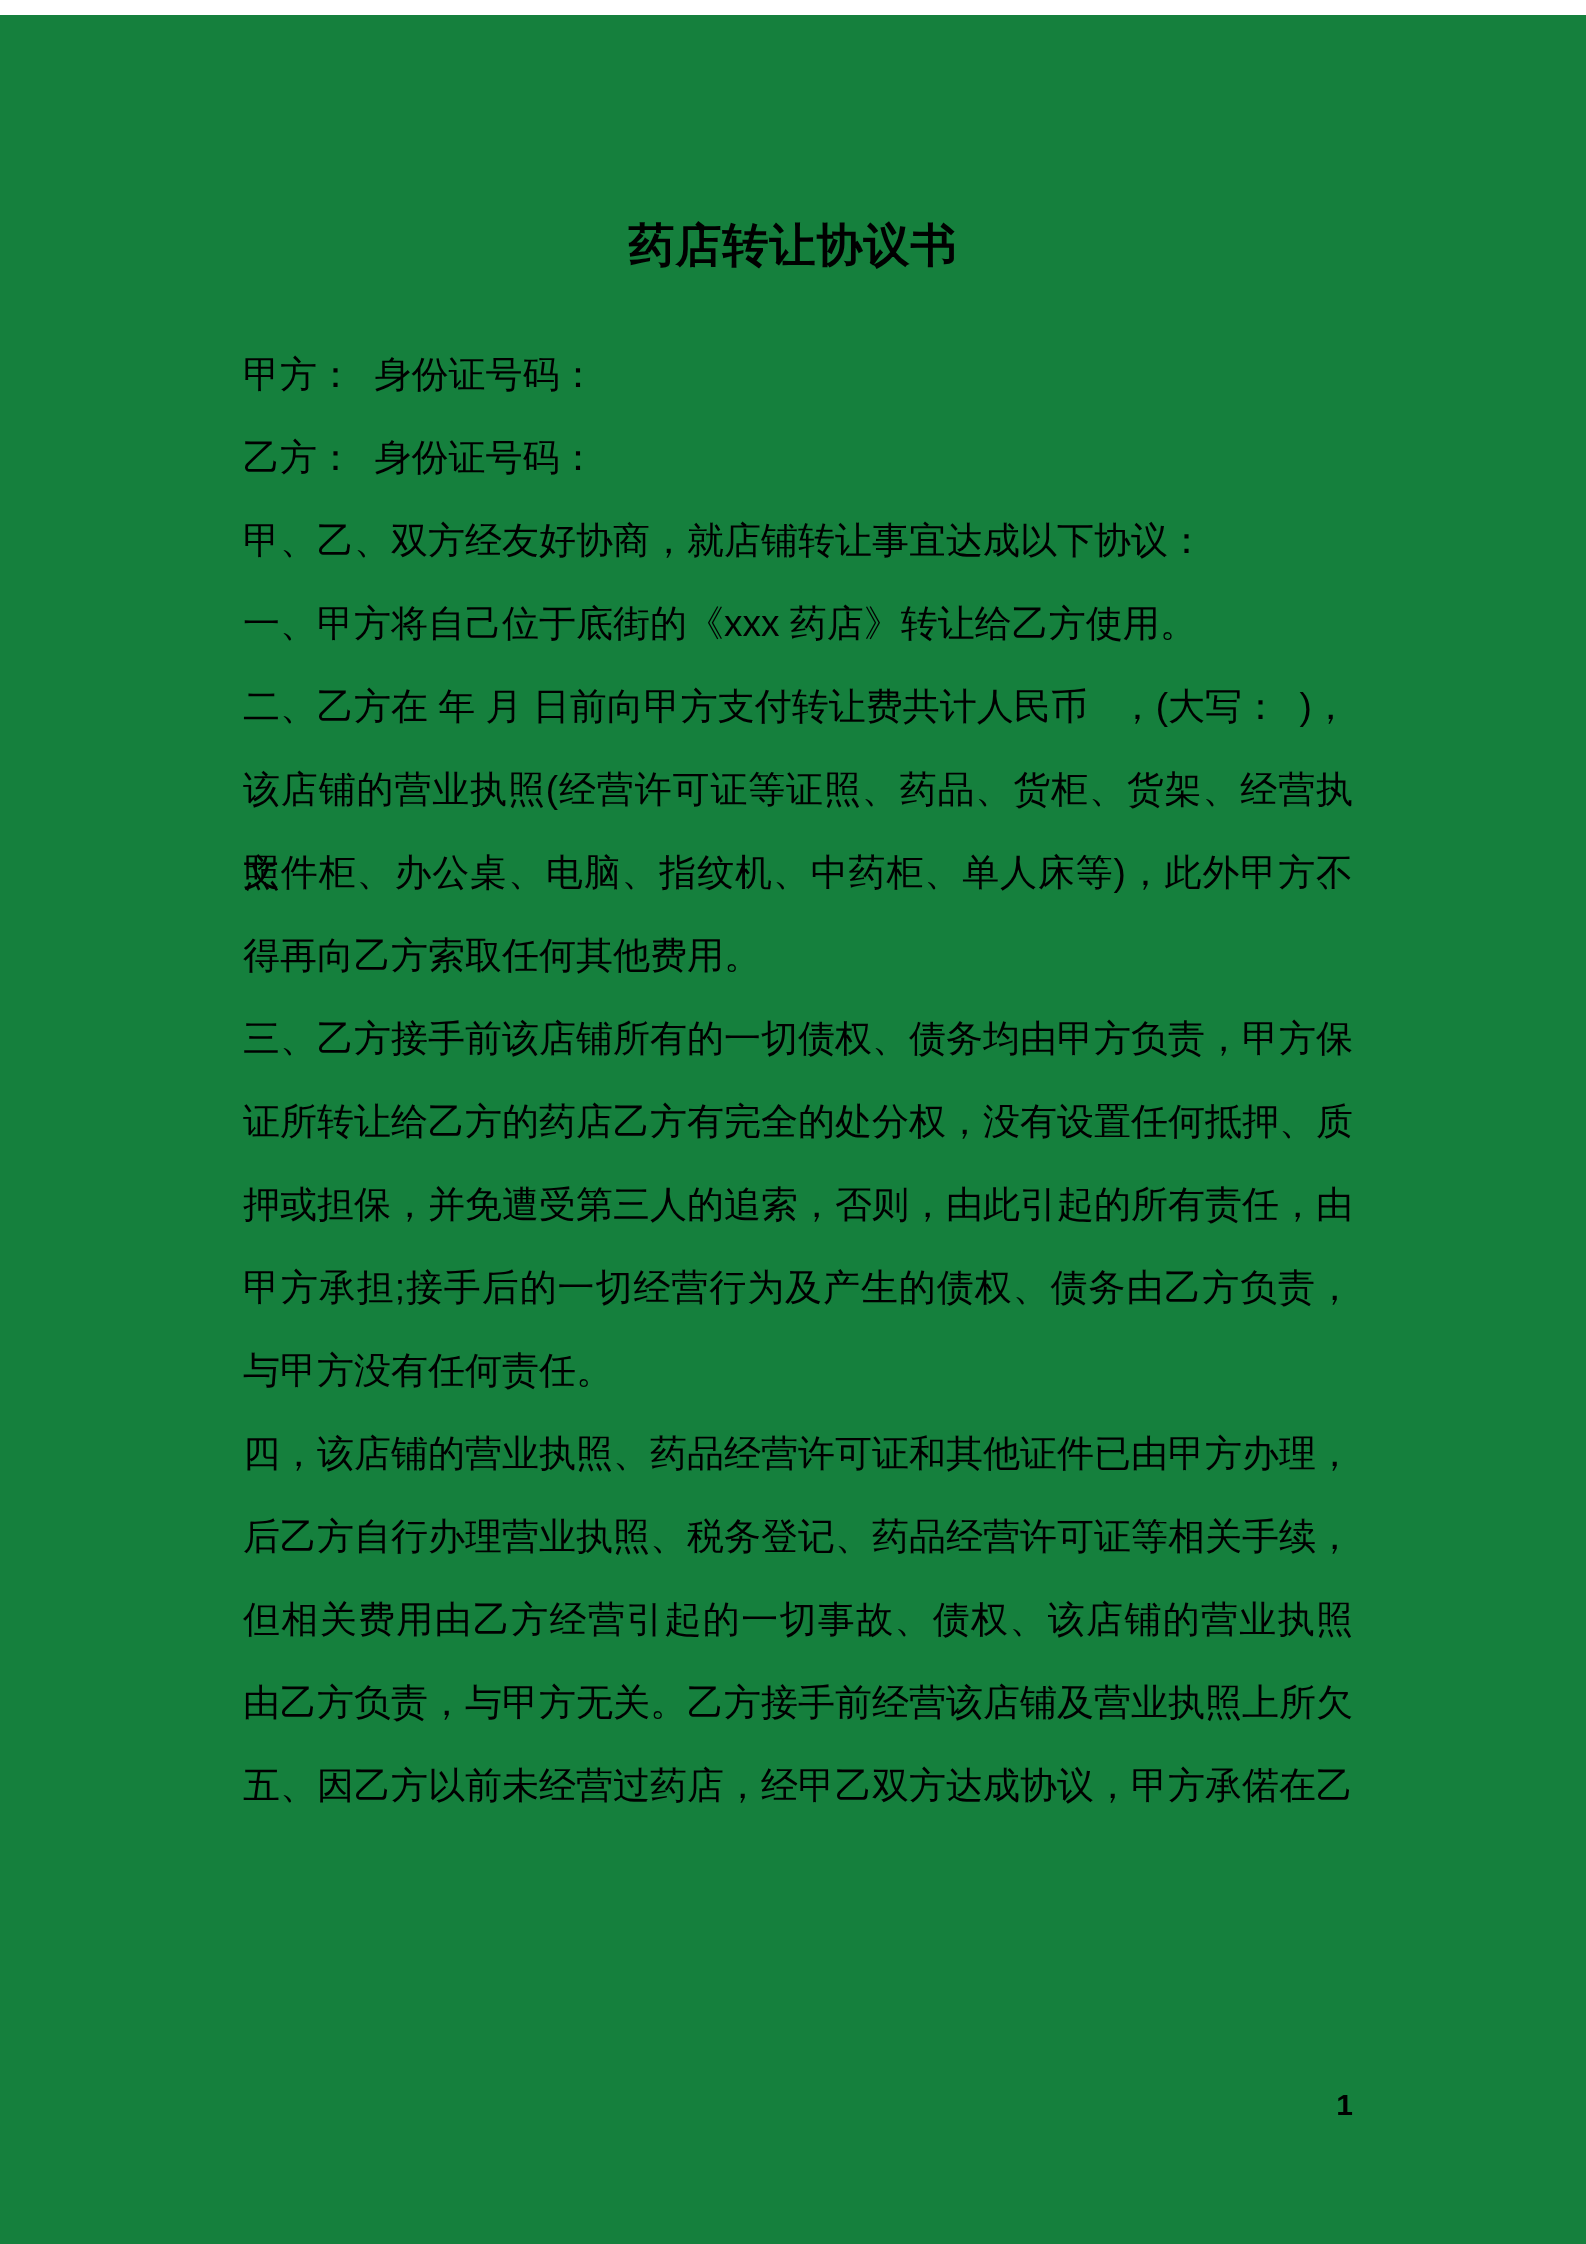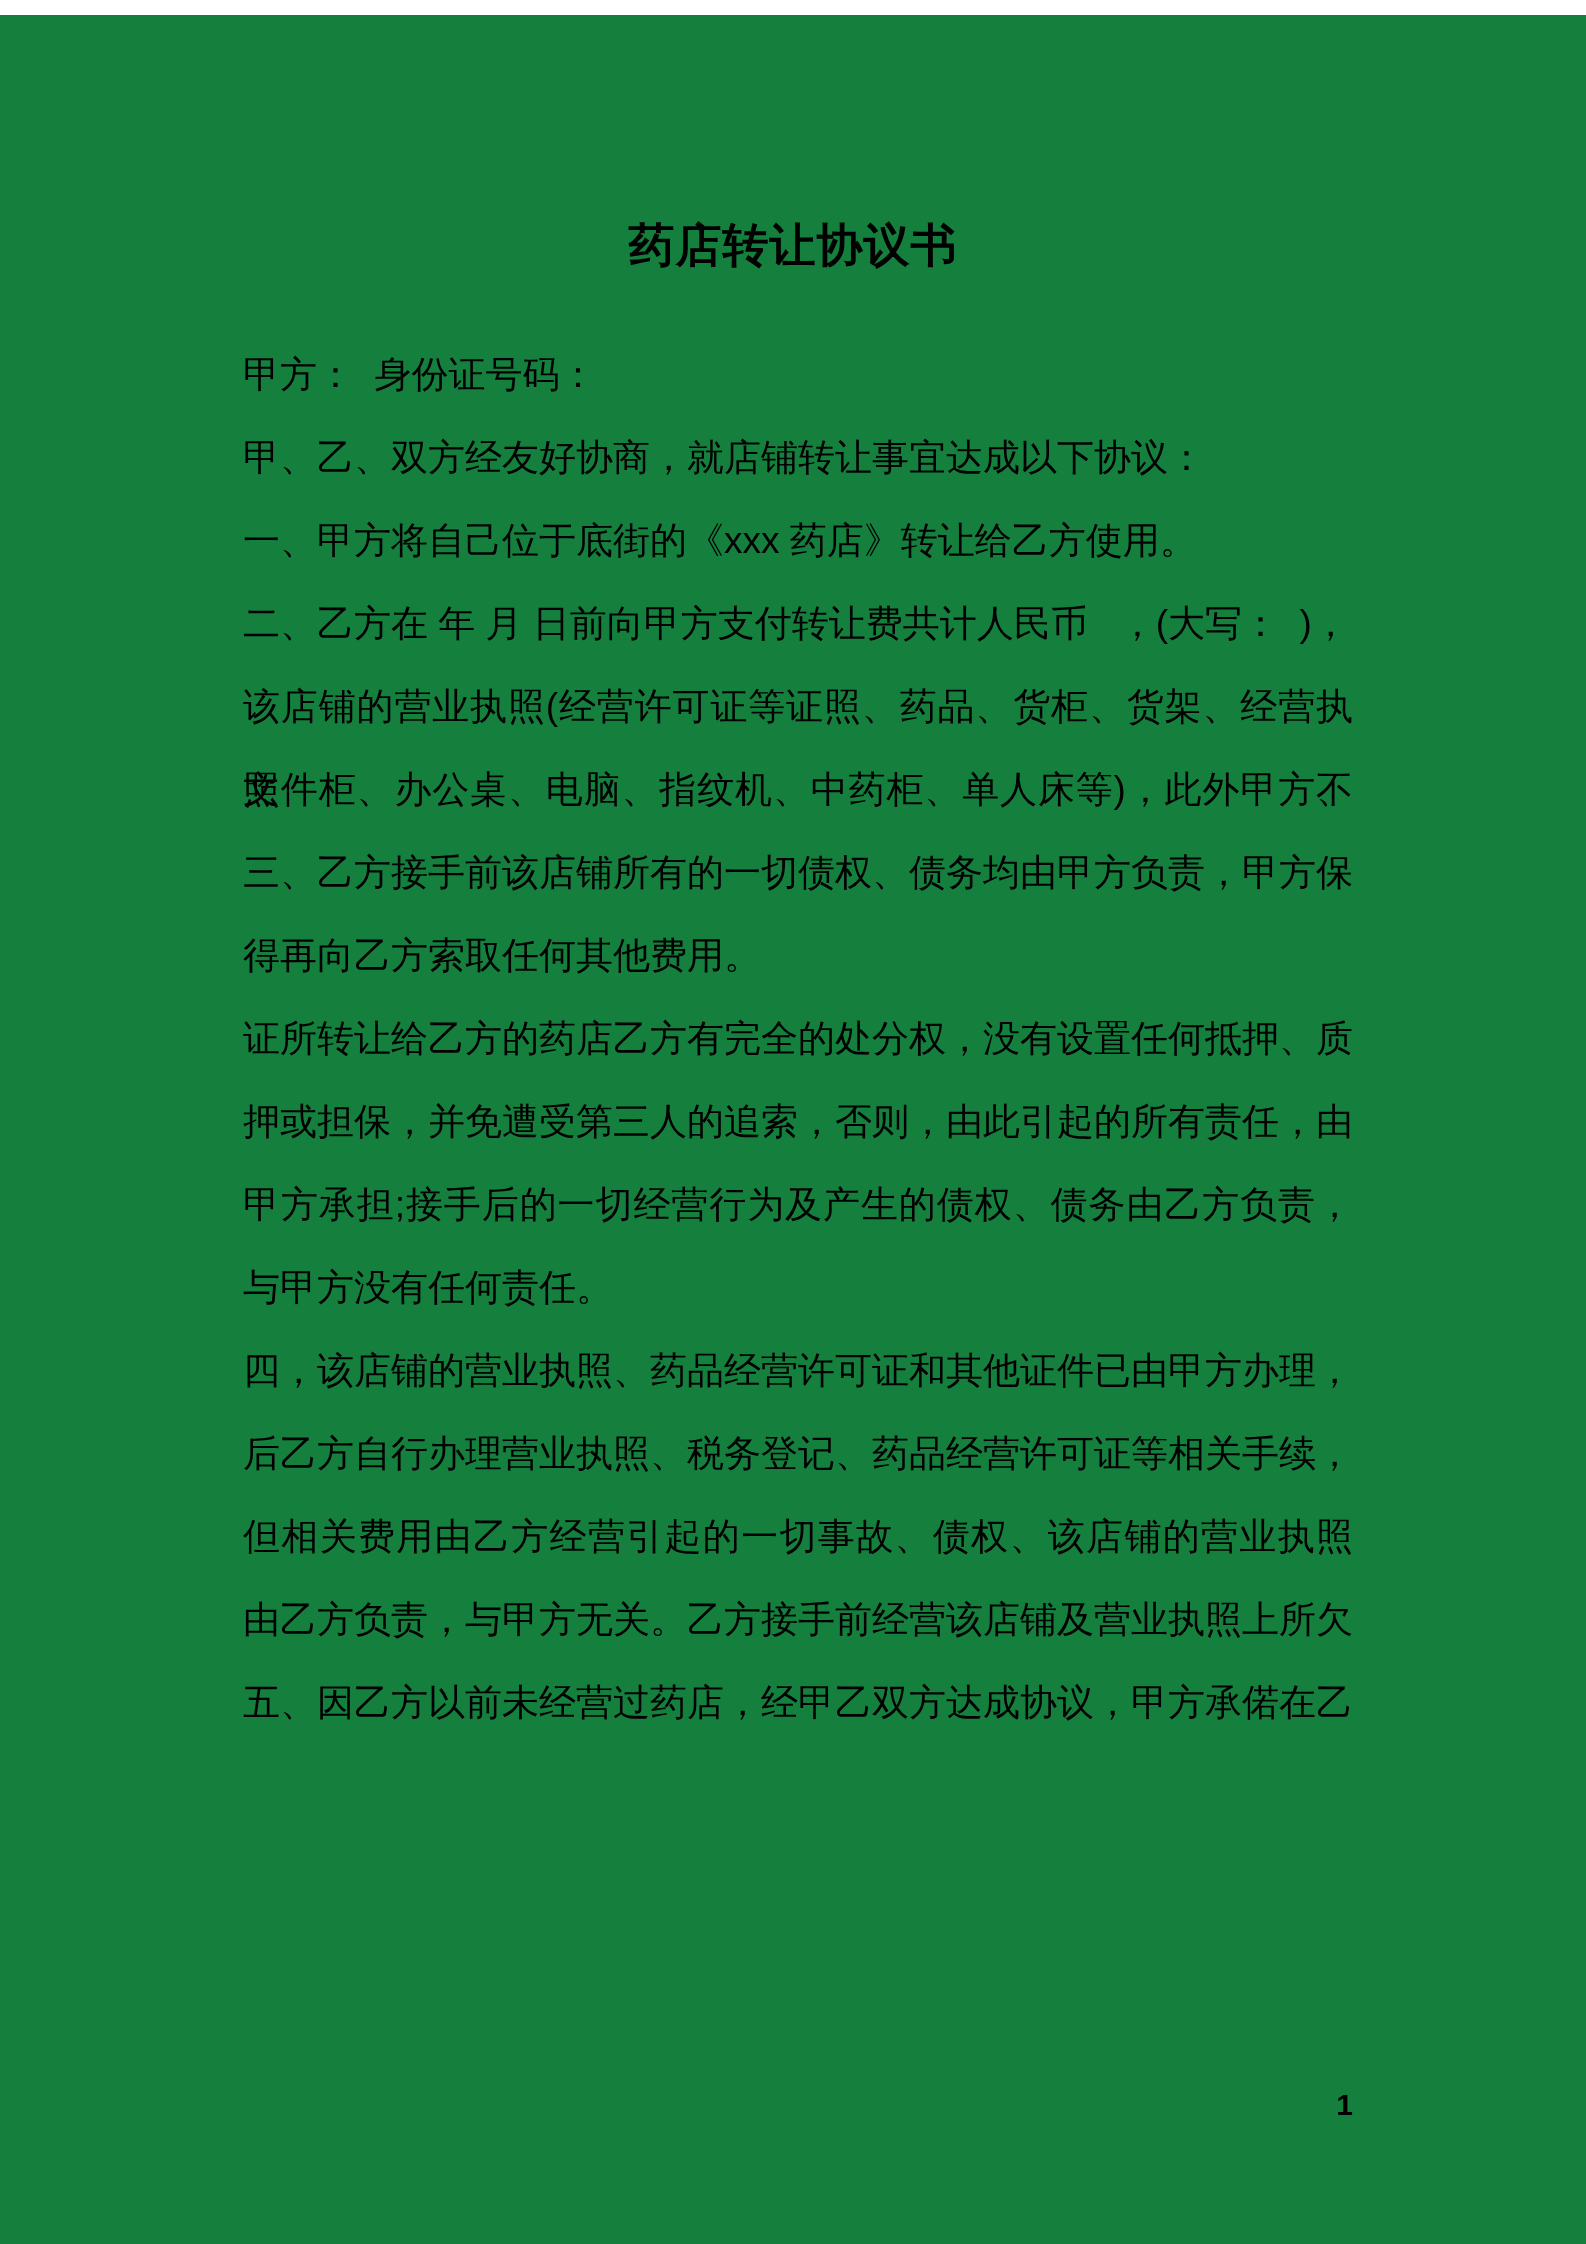--- a/index.html
+++ b/index.html
@@ -66,27 +66,28 @@
   }
 </style>
 </head>
 <body>
 
 <div class="page">
   <h1 class="doc-title">药店转让协议书</h1>
 
   <div class="body-text">
       <div class="line">甲方：  身份证号码：</div>
+      <div class="line">乙方：  身份证号码：</div>
       <div class="line">甲、乙、双方经友好协商，就店铺转让事宜达成以下协议：</div>
       <div class="line">一、甲方将自己位于底街的《xxx 药店》转让给乙方使用。</div>
       <div class="line">二、乙方在 年 月 日前向甲方支付转让费共计人民币   ，(大写：  )，</div>
       <div class="line full">该店铺的营业执照(经营许可证等证照、药品、货柜、货架、经营执照、</div>
       <div class="line full">文件柜、办公桌、电脑、指纹机、中药柜、单人床等)，此外甲方不</div>
+      <div class="line">得再向乙方索取任何其他费用。</div>
       <div class="line full">三、乙方接手前该店铺所有的一切债权、债务均由甲方负责，甲方保</div>
-      <div class="line">得再向乙方索取任何其他费用。</div>
       <div class="line full">证所转让给乙方的药店乙方有完全的处分权，没有设置任何抵押、质</div>
       <div class="line full">押或担保，并免遭受第三人的追索，否则，由此引起的所有责任，由</div>
       <div class="line full">甲方承担;接手后的一切经营行为及产生的债权、债务由乙方负责，</div>
       <div class="line">与甲方没有任何责任。</div>
       <div class="line full">四，该店铺的营业执照、药品经营许可证和其他证件已由甲方办理，</div>
       <div class="line full">后乙方自行办理营业执照、税务登记、药品经营许可证等相关手续，</div>
       <div class="line full">但相关费用由乙方经营引起的一切事故、债权、该店铺的营业执照</div>
       <div class="line full">由乙方负责，与甲方无关。乙方接手前经营该店铺及营业执照上所欠</div>
       <div class="line full">五、因乙方以前未经营过药店，经甲乙双方达成协议，甲方承偌在乙</div>
     </div>

